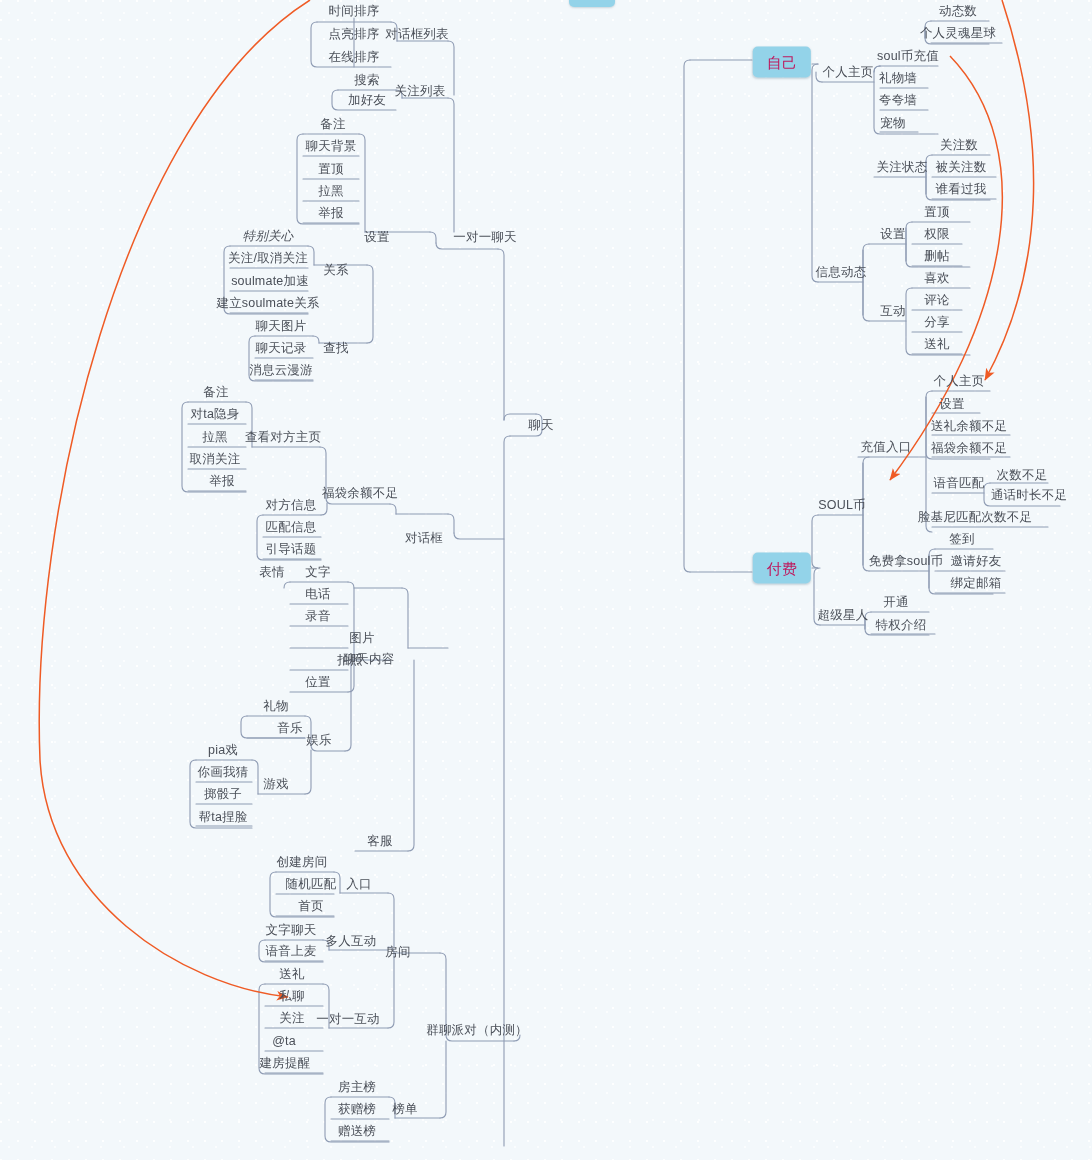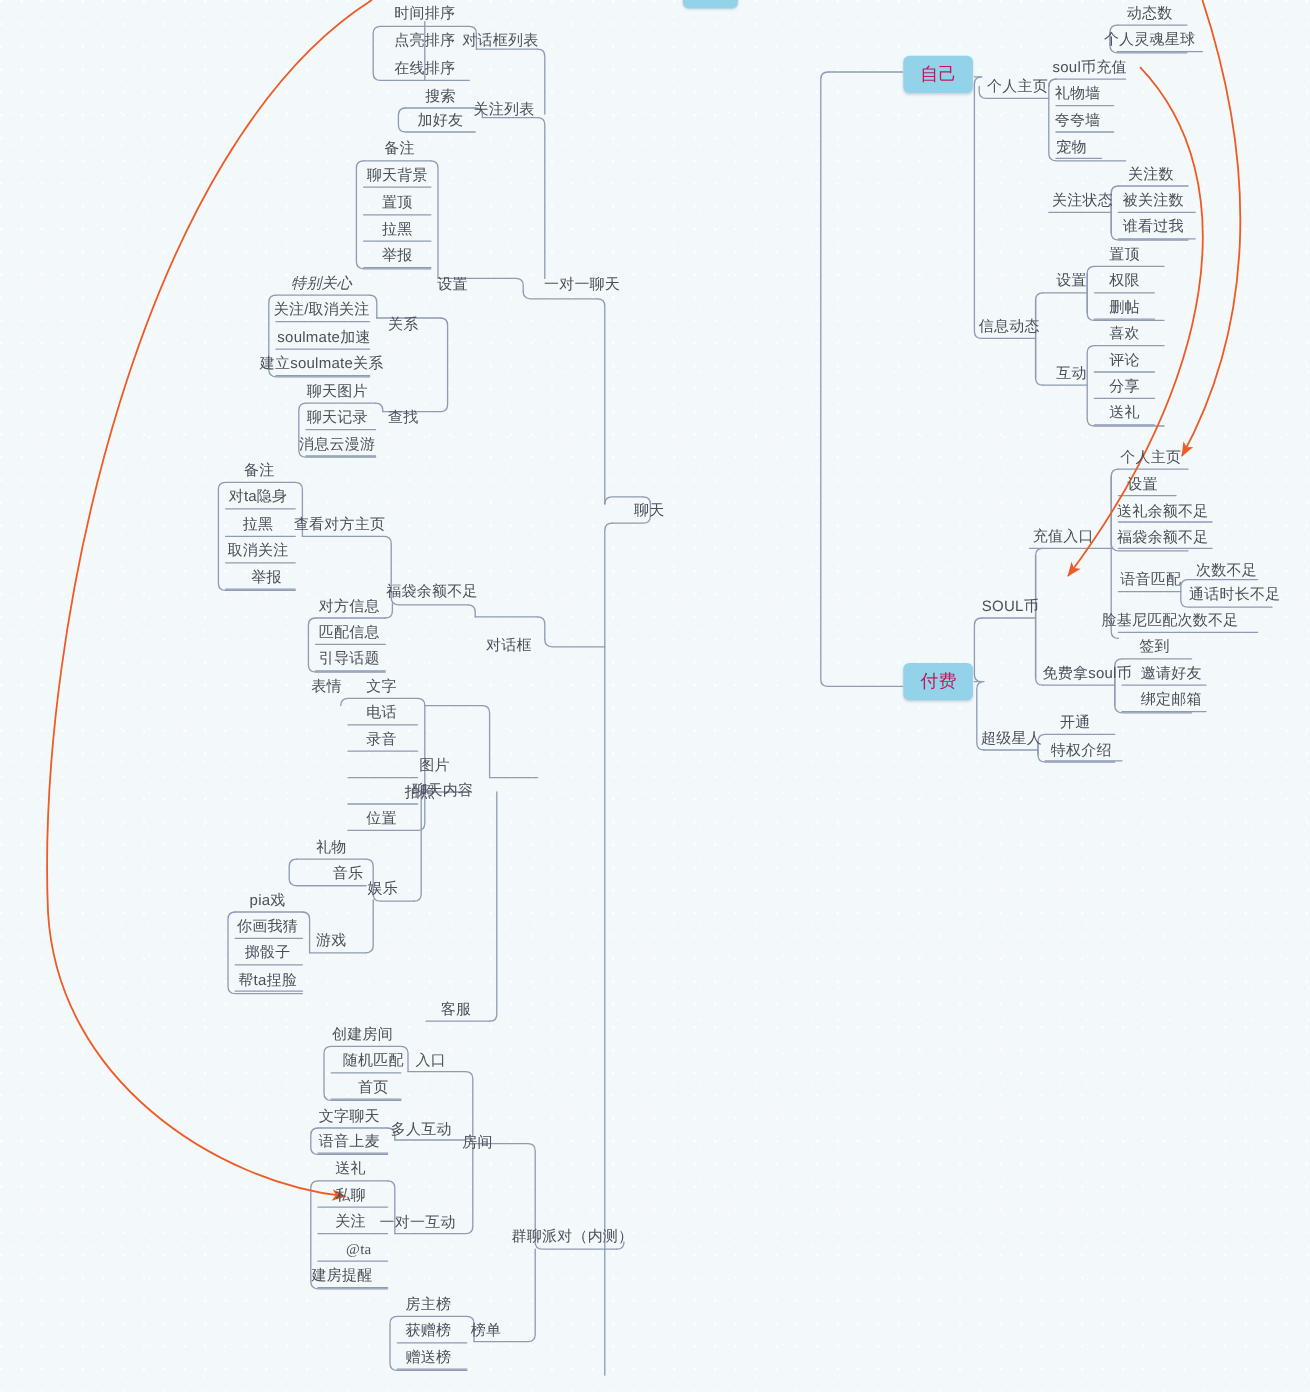--- a/index.html
+++ b/index.html
@@ -304,21 +304,21 @@
     <div class="node" style="left: 302px; top: 862px;">创建房间</div>
     <div class="node" style="left: 311px; top: 884px;">随机匹配</div>
     <div class="node" style="left: 311px; top: 906px;">首页</div>
     <div class="node" style="left: 359px; top: 884px;">入口</div>
     <div class="node" style="left: 291px; top: 930px;">文字聊天</div>
     <div class="node" style="left: 291px; top: 951px;">语音上麦</div>
     <div class="node" style="left: 351px; top: 941px;">多人互动</div>
     <div class="node" style="left: 292px; top: 974px;">送礼</div>
     <div class="node" style="left: 292px; top: 996px;">私聊</div>
     <div class="node" style="left: 292px; top: 1018px;">关注</div>
-    <div class="node" style="left: 299px; top: 1041px; font-family: Liberation Serif, serif;">@ta</div>
+    <div class="node" style="left: 284px; top: 1041px;">@ta</div>
     <div class="node" style="left: 285px; top: 1063px;">建房提醒</div>
     <div class="node" style="left: 348px; top: 1019px;">一对一互动</div>
     <div class="node" style="left: 398px; top: 952px;">房间</div>
     <div class="node" style="left: 357px; top: 1087px;">房主榜</div>
     <div class="node" style="left: 357px; top: 1109px;">获赠榜</div>
     <div class="node" style="left: 357px; top: 1131px;">赠送榜</div>
     <div class="node" style="left: 405px; top: 1109px;">榜单</div>
     <div class="node" style="left: 477px; top: 1030px;">群聊派对（内测）</div>
     <div class="node" style="left: 958px; top: 11px;">动态数</div>
     <div class="node" style="left: 942px; top: 33px; margin-left: 16px;">个人灵魂星球</div>

